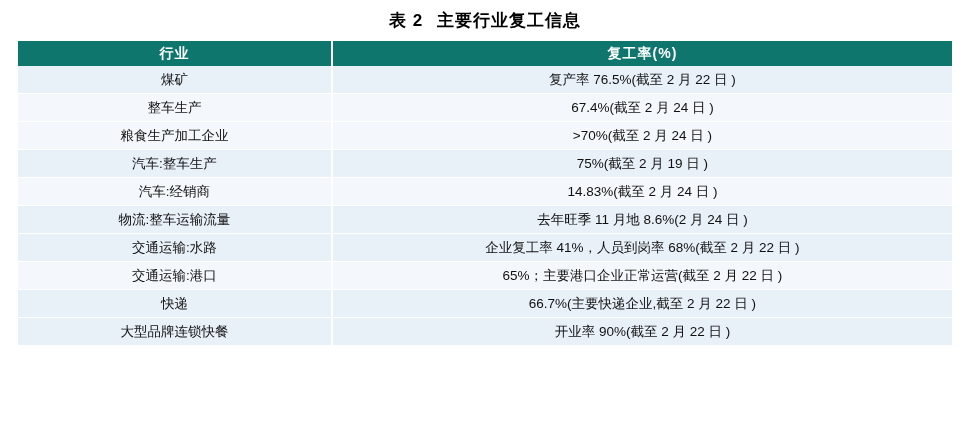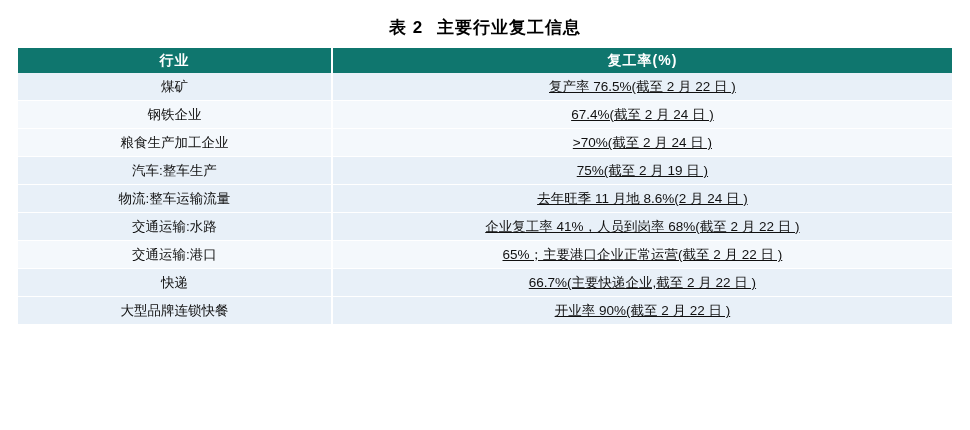--- a/index.html
+++ b/index.html
@@ -18,21 +18,21 @@
     width: 970px;
     height: 430px;
     position: relative;
     box-sizing: border-box;
   }
   .title {
     text-align: center;
     font-size: 17px;
     font-weight: bold;
     letter-spacing: 1px;
-    padding-top: 16px;
+    padding-top: 9px;
     padding-bottom: 9px;
     color: #000000;
   }
   .title .tnum {
     margin-right: 14px;
   }
   .table-wrap {
     margin: 0 18px;
   }
   table.data {
@@ -63,21 +63,20 @@
     text-align: center;
     border-right: 2px solid #ffffff;
     border-bottom: 1px solid #ffffff;
     color: #111111;
     white-space: nowrap;
     overflow: hidden;
     margin-top: 8px;
   }
   table.data td:last-child {
     border-right: none;
-    text-decoration: underline;
   }
   table.data tr.odd td {
     background: #e8f0f8;
   }
   table.data tr.even td {
     background: #f4f8fc;
   }
 </style>
 </head>
 <body>
@@ -99,30 +98,34 @@
           <th>行业</th>
           <th>复工率(%)</th>
         </tr>
       </thead>
       <tbody>
         <tr class="odd">
           <td>煤矿</td>
           <td>复产率 76.5%(截至 2 月 22 日 )</td>
         </tr>
         <tr class="even">
-          <td>钢铁企业</td>
+          <td>整车生产</td>
           <td>67.4%(截至 2 月 24 日 )</td>
         </tr>
         <tr class="even">
           <td>粮食生产加工企业</td>
           <td>&gt;70%(截至 2 月 24 日 )</td>
         </tr>
         <tr class="odd">
           <td>汽车:整车生产</td>
           <td>75%(截至 2 月 19 日 )</td>
+        </tr>
+        <tr class="even">
+          <td>汽车:经销商</td>
+          <td>14.83%(截至 2 月 24 日 )</td>
         </tr>
         <tr class="odd">
           <td>物流:整车运输流量</td>
           <td>去年旺季 11 月地 8.6%(2 月 24 日 )</td>
         </tr>
         <tr class="odd">
           <td>交通运输:水路</td>
           <td>企业复工率 41%，人员到岗率 68%(截至 2 月 22 日 )</td>
         </tr>
         <tr class="even">

